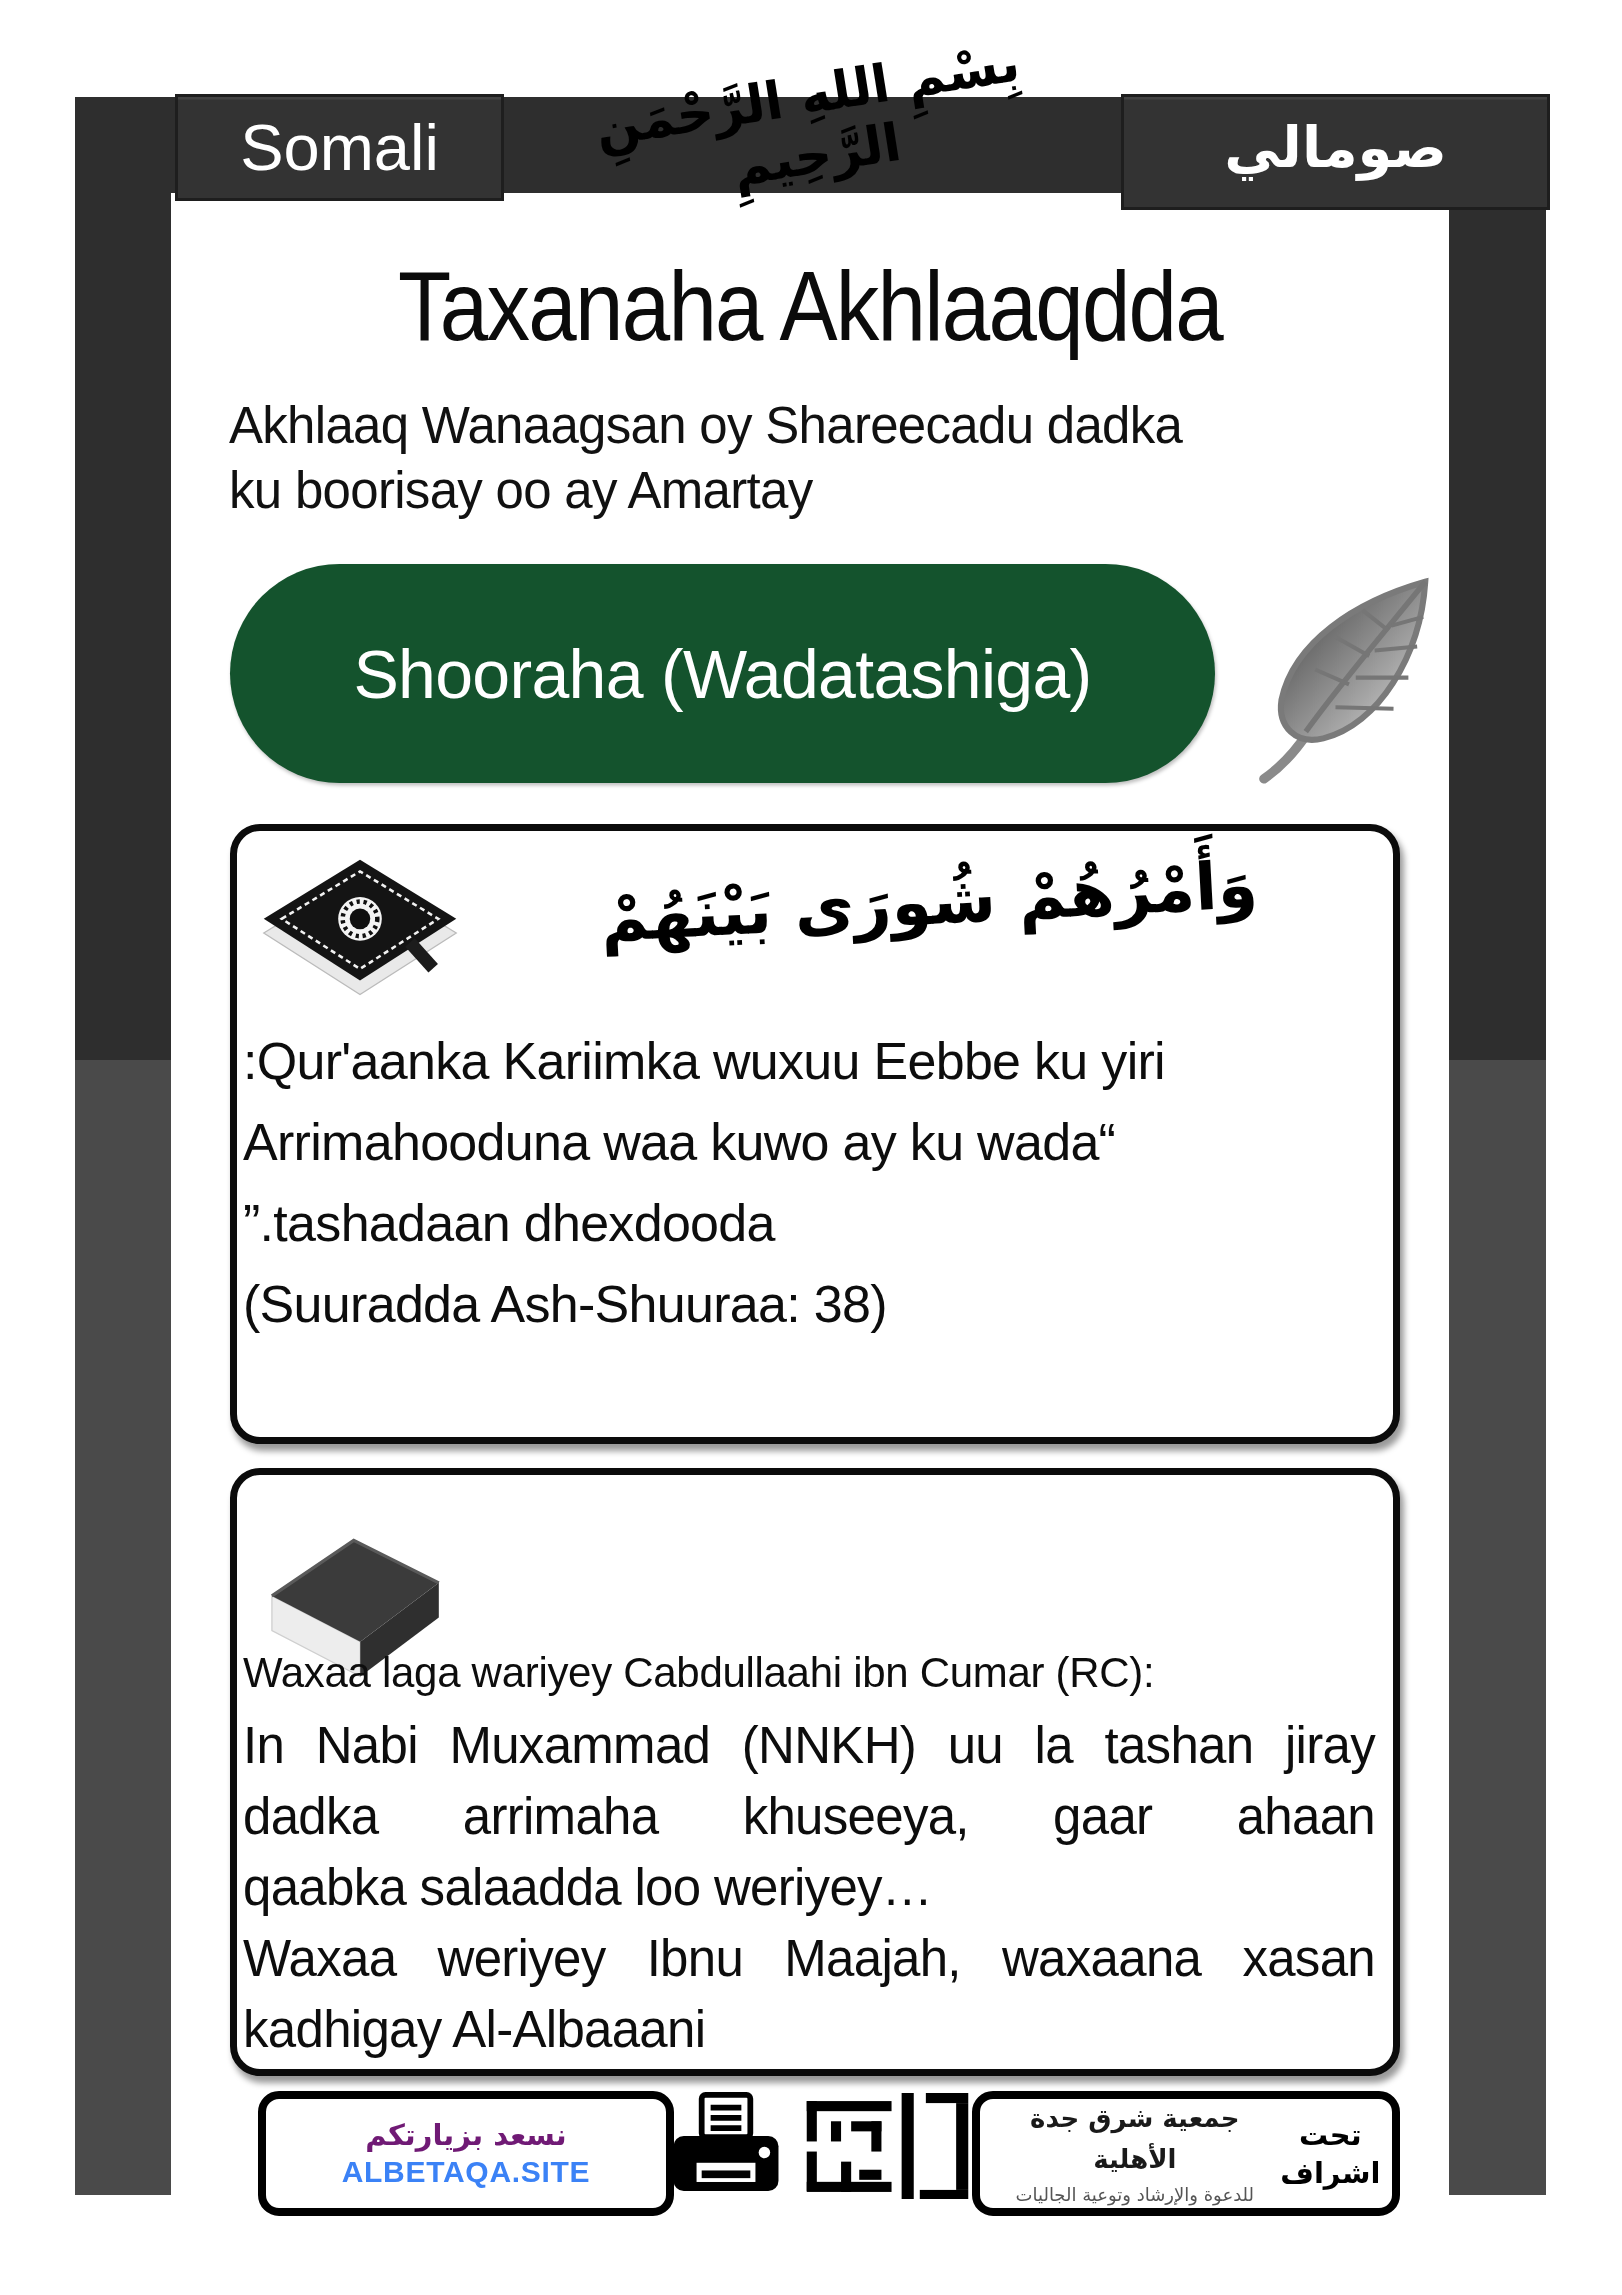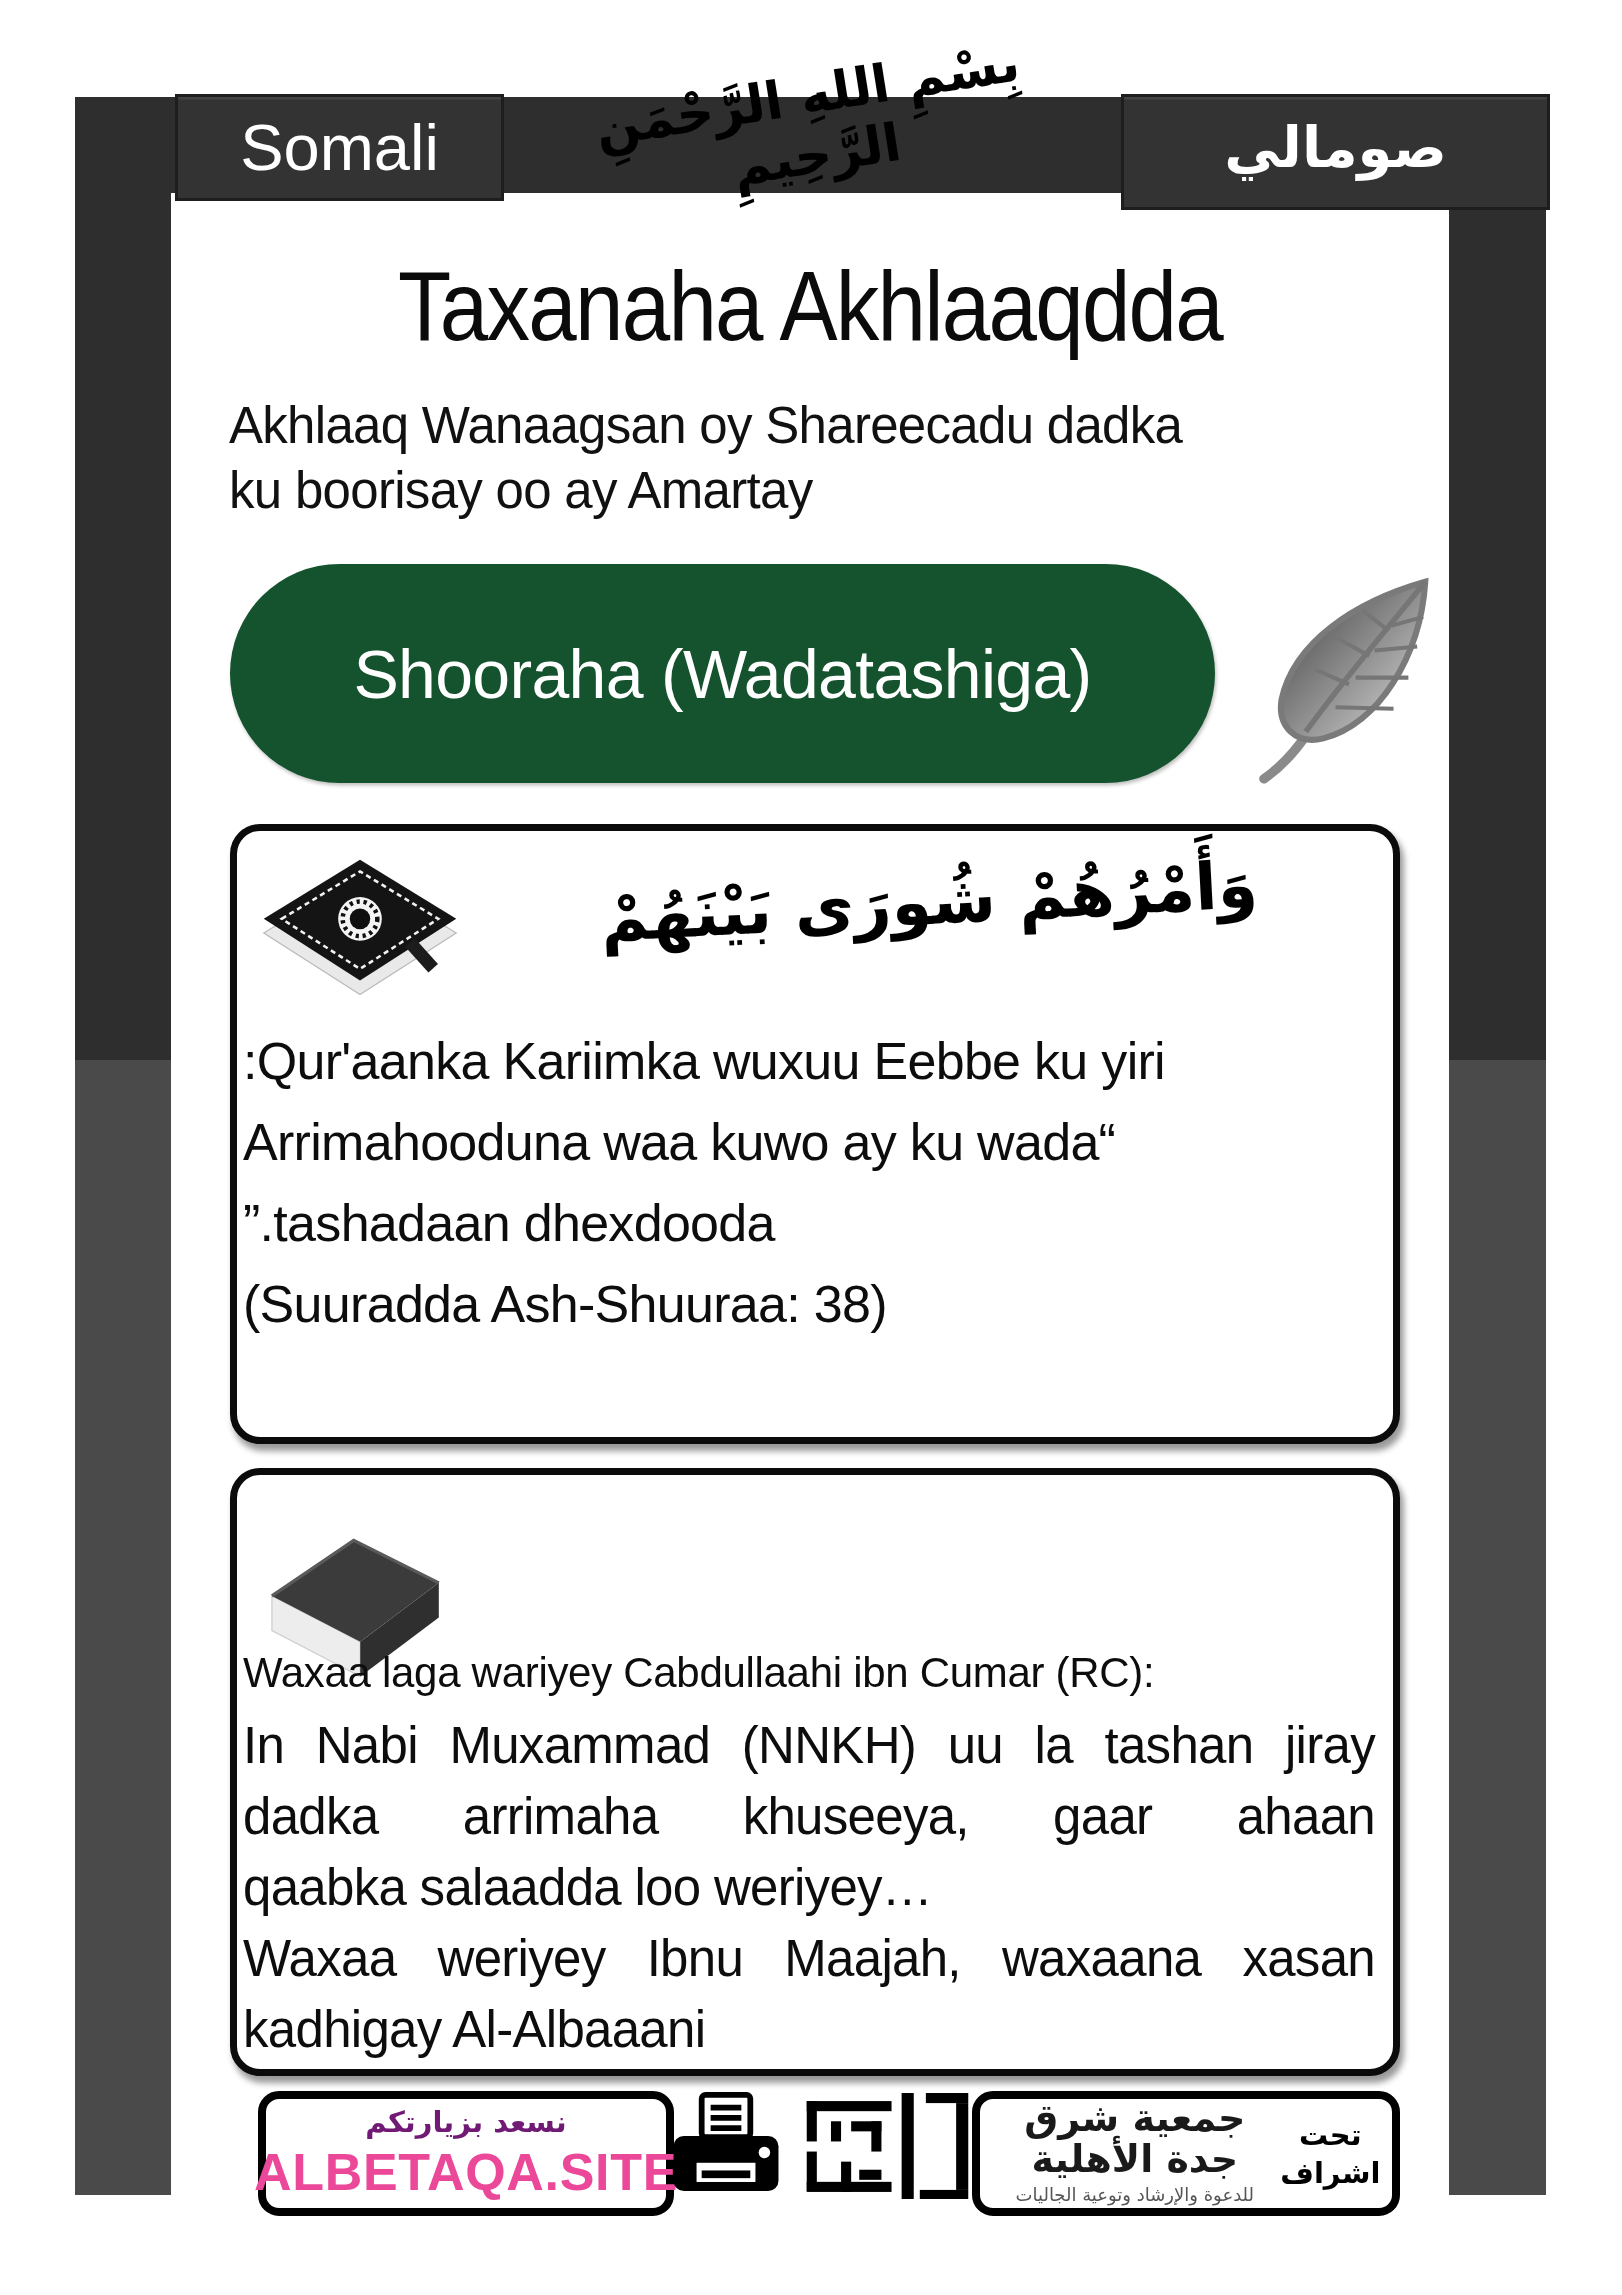--- a/index.html
+++ b/index.html
@@ -42,26 +42,26 @@
   .book-icon{left:249px;top:1498px;width:216px;height:209px;}
   .hadith-source{left:243px;top:1649px;width:1132px;font-size:42px;letter-spacing:-0.3px;}
   .hadith-block{left:243px;top:1710px;width:1132px;font-size:51px;line-height:71px;letter-spacing:-0.7px;}
   .just{text-align:justify;text-align-last:justify;}
 
   
   .fbox{background:#fff;border:8.5px solid #000;border-radius:21px;}
   .albetaqa{left:258px;top:2091px;width:400px;height:109px;display:flex;flex-direction:column;
             align-items:center;justify-content:center;}
   .visit-ar{font-family:"DejaVu Sans",sans-serif;font-size:29px;font-weight:bold;color:#701a75;}
-  .site{font-size:52px;font-weight:bold;letter-spacing:0.7px;color:#ec4899;margin-top:2.6px;}
+  .site{font-size:30px;font-weight:bold;letter-spacing:0.7px;color:#3b82f6;margin-top:2.6px;}
   .printer{left:662px;top:2091px;width:128px;height:109px;}
   .kufic{left:805px;top:2093px;width:165px;height:106px;}
   .supervision{left:972px;top:2091px;width:412px;height:109px;display:flex;align-items:center;}
   .org-lines{flex:1;text-align:center;font-family:"DejaVu Sans",sans-serif;padding-left:11.8px;}
-  .org-name{font-size:38px;font-weight:bold;color:#1a1a1a;line-height:41px;}
+  .org-name{font-size:26px;font-weight:bold;color:#1a1a1a;line-height:41px;}
   .org-desc{font-size:18px;color:#555;line-height:29px;}
   .sup-words{width:105px;text-align:center;font-family:"DejaVu Sans",sans-serif;font-weight:bold;
              font-size:29px;line-height:38px;color:#000;padding-right:9.2px;}
 </style>
 </head>
 <body>
 
 <div class="page">
 
   <div class="abs frame-top-part"></div>

